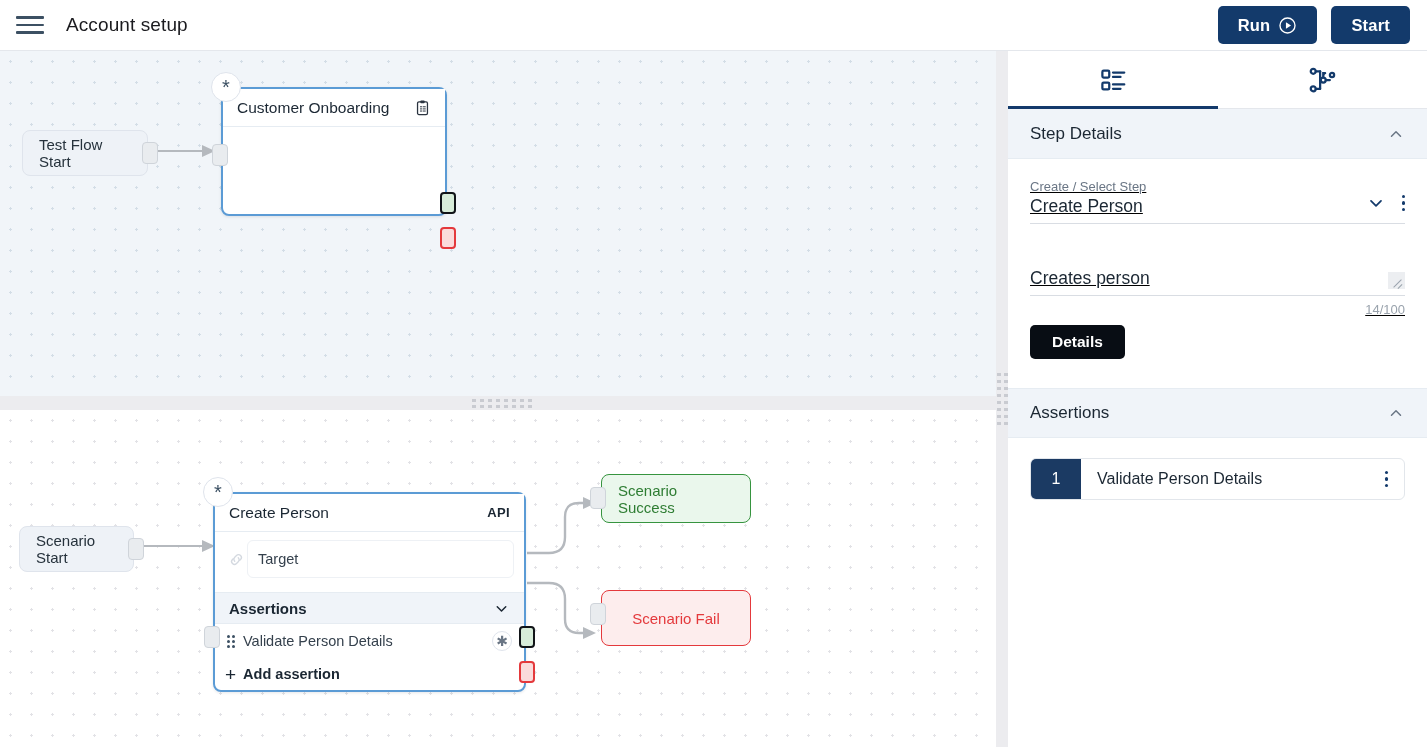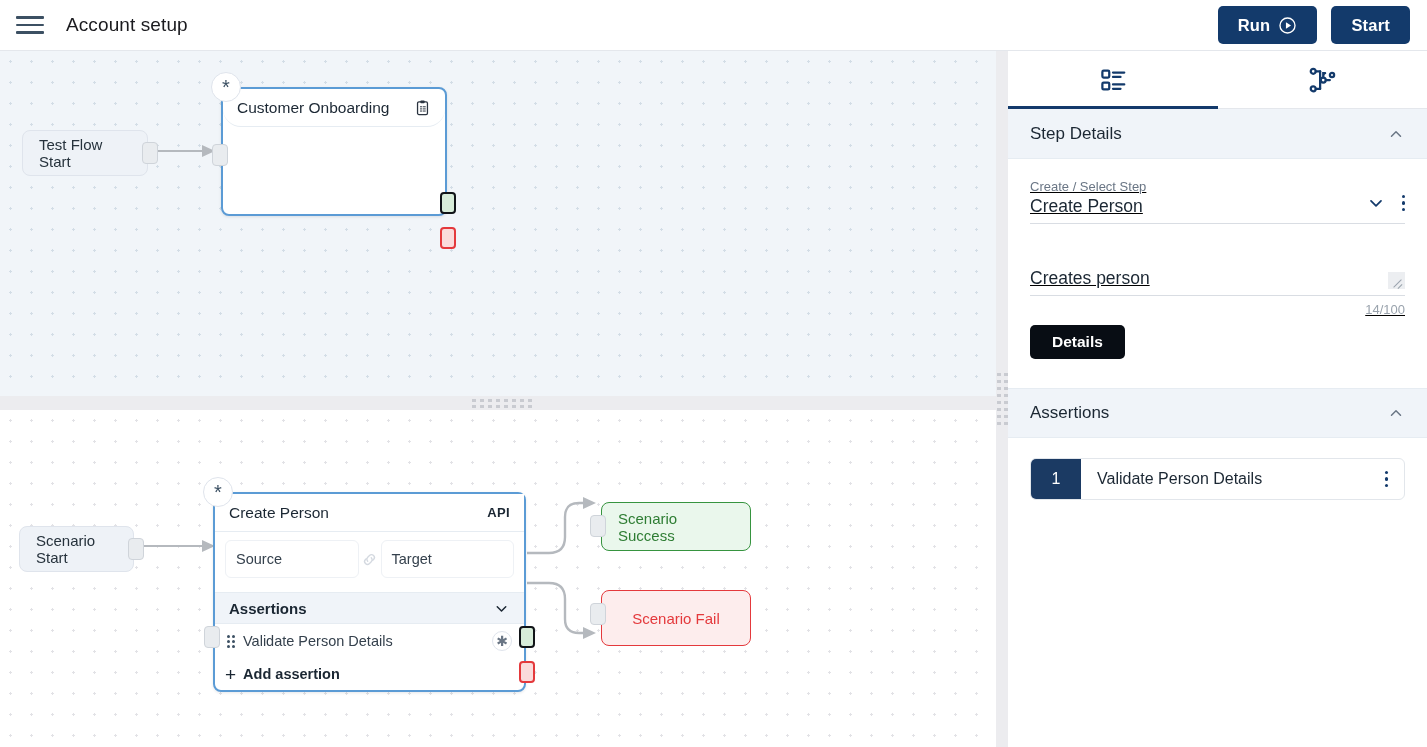--- a/index.html
+++ b/index.html
@@ -210,21 +210,21 @@
       </svg>
 
       <div class="node" style="left:22px; top:79px;">
         <div class="pill pill-start" style="width:126px; height:46px;">Test Flow Start</div>
         <div class="handle" style="right:-10px; top:12px;"></div>
       </div>
 
       <div class="node" style="left:221px; top:36px;">
         <div class="card" style="width:226px; height:129px; position:relative;">
           <div class="star-badge">*</div>
-          <div class="card-header" style="background:#ffffff;border-radius:18px;">
+          <div class="card-header" style="background:#ffffff;">
             <span>Customer Onboarding</span>
             <svg width="17" height="17" viewBox="0 0 24 24" style="margin-left:auto;">
               <rect x="5" y="4" width="14" height="18" rx="2" fill="none" stroke="#2b3440" stroke-width="1.8"></rect>
               <rect x="9" y="2" width="6" height="4" rx="1" fill="#2b3440"></rect>
               <path d="M9 11h2M13 11h3M9 14h2M13 14h3M9 17h2M13 17h3" stroke="#2b3440" stroke-width="1.4" stroke-linecap="round"></path>
             </svg>
           </div>
           <div class="handle" style="position:absolute; left:-11px; top:55px;"></div>
           <div class="handle-green" style="position:absolute; right:-11px; top:103px;"></div>
           <div class="handle-red" style="position:absolute; right:-11px; top:138px;"></div>
@@ -269,21 +269,21 @@
       <svg class="edge" style="left:525px; top:165px; width:85px; height:75px;">
         <path d="M2,8 L24,8 Q40,8 40,24 L40,44 Q40,58 54,58 L62,58" fill="none" stroke="#b5b9be" stroke-width="2.4"></path>
         <path d="M58,52 L71,58 L58,64 Z" fill="#b5b9be"></path>
       </svg>
 
       <div class="node" style="left:19px; top:116px;">
         <div class="pill pill-start" style="width:115px; height:46px;">Scenario Start</div>
         <div class="handle" style="right:-10px; top:12px;"></div>
       </div>
 
-      <div class="node" style="left:601px; top:92px;">
+      <div class="node" style="left:601px; top:64px;">
         <div class="pill pill-success" style="width:150px; height:49px;">Scenario Success</div>
         <div class="handle" style="left:-11px; top:13px;"></div>
       </div>
 
       <div class="node" style="left:601px; top:180px;">
         <div class="pill pill-fail" style="width:150px; height:56px;">Scenario Fail</div>
         <div class="handle" style="left:-11px; top:13px;"></div>
       </div>
 
       <div class="node" style="left:213px; top:82px;">
@@ -291,23 +291,20 @@
           <div class="star-badge">*</div>
 
           <div class="card-header" style="background:#ffffff;">
             <span>Create Person</span>
             <span class="api-badge">API</span>
           </div>
 
           <div class="map-rows">
 
             <div class="map-row">
-              <div class="map-field">
-                <span>Source</span>
-              </div>
               <div class="link-icon">
                 <svg width="17" height="17" viewBox="0 0 24 24">
                   <path d="M9.5 14.5a4 4 0 0 1 0-5.7l2.5-2.5a4 4 0 0 1 5.7 5.7l-1.2 1.2" fill="none" stroke="#d4d9e0" stroke-width="1.9" stroke-linecap="round"></path>
                   <path d="M14.5 9.5a4 4 0 0 1 0 5.7l-2.5 2.5a4 4 0 0 1-5.7-5.7l1.2-1.2" fill="none" stroke="#d4d9e0" stroke-width="1.9" stroke-linecap="round"></path>
                 </svg>
               </div>
               <div class="map-field">
                 <span>Target</span>
               </div>
             </div>

